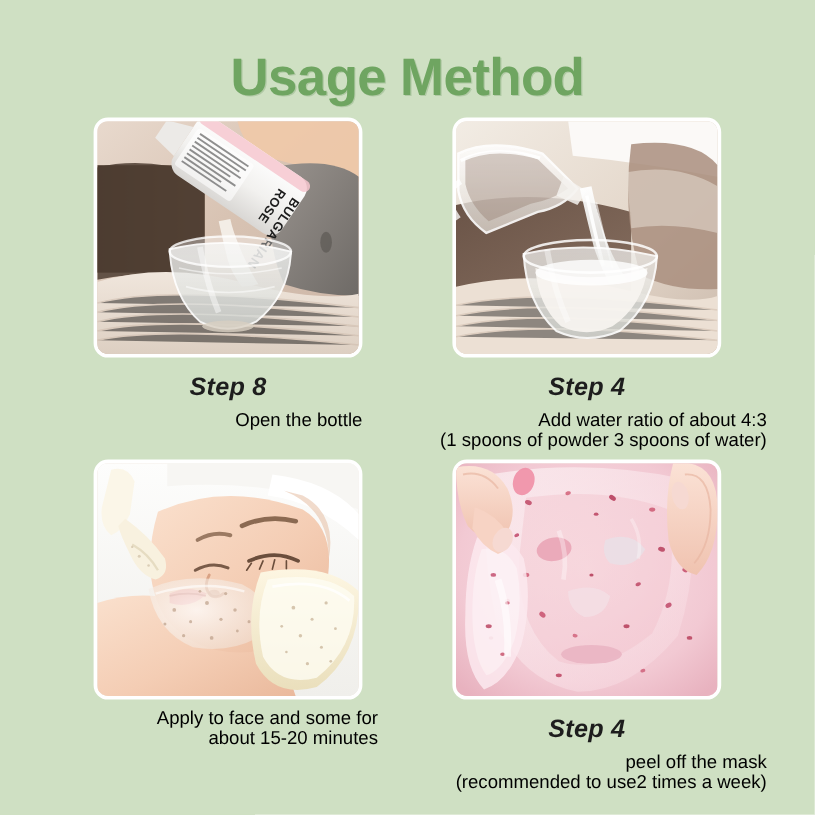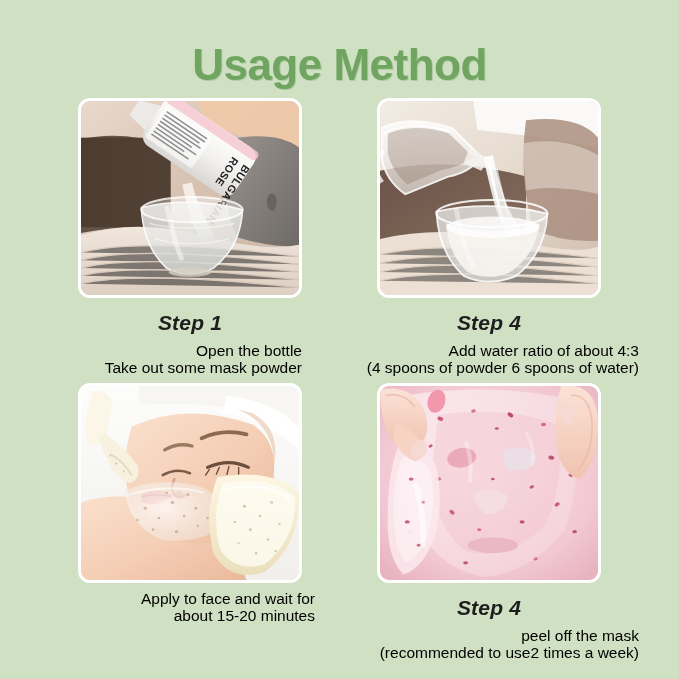--- a/index.html
+++ b/index.html
@@ -188,24 +188,23 @@
 
           <path d="M62 110 Q112 98 166 112 Q164 150 136 172 Q112 184 88 172 Q64 150 62 110 Z" fill="url(#p1bowl)" stroke="#ffffff" stroke-width="1.6" opacity="0.92"></path>
           <ellipse cx="114" cy="112" rx="52" ry="13" fill="#ffffff" opacity="0.35"></ellipse>
           <ellipse cx="114" cy="112" rx="52" ry="13" fill="none" stroke="#ffffff" stroke-width="2" opacity="0.8"></ellipse>
           <path d="M70 126 Q112 136 158 126" stroke="#ffffff" stroke-width="1.4" fill="none" opacity="0.55"></path>
           <path d="M76 142 Q112 152 152 142" stroke="#ffffff" stroke-width="1.4" fill="none" opacity="0.5"></path>
           <ellipse cx="112" cy="176" rx="22" ry="5" fill="#d8cfc2" opacity="0.8"></ellipse>
           <path d="M88 108 Q94 140 104 164" stroke="#ffffff" stroke-width="5" fill="none" opacity="0.45"></path>
         </svg>
       </div>
-      <div class="step-label">Step 1</div>
+      <div class="step-label">Step 8</div>
       <div class="step-desc">
         <span class="line">Open the bottle</span>
-        <span class="line">Take out some mask powder</span>
       </div>
     </div>
 
     <div class="step-cell cell-2">
       <div class="photo-frame">
         <svg viewBox="0 0 224 200" preserveAspectRatio="xMidYMid slice">
           <defs>
             <linearGradient id="p2bg" x1="0" y1="0" x2="1" y2="1">
               <stop offset="0%" stop-color="#f2ece4"></stop>
               <stop offset="60%" stop-color="#e3d6c9"></stop>
@@ -264,21 +263,21 @@
           <ellipse cx="115" cy="116" rx="57" ry="14" fill="none" stroke="#ffffff" stroke-width="2.2" opacity="0.85"></ellipse>
 
           <path d="M68 126 Q114 142 164 126 Q160 158 134 176 Q112 186 90 176 Q70 158 68 126 Z" fill="#f7f4f0" opacity="0.92"></path>
           <ellipse cx="116" cy="130" rx="48" ry="11" fill="#ffffff" opacity="0.8"></ellipse>
           <path d="M78 110 Q84 146 96 172" stroke="#ffffff" stroke-width="5" fill="none" opacity="0.4"></path>
         </svg>
       </div>
       <div class="step-label">Step 4</div>
       <div class="step-desc">
         <span class="line">Add water ratio of about 4:3</span>
-        <span class="line">(4 spoons of powder 6 spoons of water)</span>
+        <span class="line">(1 spoons of powder 3 spoons of water)</span>
       </div>
     </div>
 
     <div class="step-cell cell-3 row-2">
       <div class="photo-frame">
         <svg viewBox="0 0 224 200" preserveAspectRatio="xMidYMid slice">
           <defs>
             <linearGradient id="p3skin" x1="0" y1="0" x2="1" y2="1">
               <stop offset="0%" stop-color="#fae0cd"></stop>
               <stop offset="55%" stop-color="#f4cdb4"></stop>
@@ -367,21 +366,21 @@
               <circle cx="204" cy="142" r="1.2"></circle>
                 <circle cx="180" cy="172" r="1.4"></circle>
               <circle cx="162" cy="162" r="1.1"></circle>
                 <circle cx="200" cy="170" r="1.2"></circle>
             </g>
             <path d="M150 106 Q192 98 216 118" stroke="#ffffff" stroke-width="2.4" fill="none" opacity="0.75"></path>
           </g>
         </svg>
       </div>
       <div class="step-desc">
-        <span class="line">Apply to face and wait for</span>
+        <span class="line">Apply to face and some for</span>
         <span class="line">about 15-20 minutes</span>
       </div>
     </div>
 
     <div class="step-cell cell-4 row-2">
       <div class="photo-frame">
         <svg viewBox="0 0 224 200" preserveAspectRatio="xMidYMid slice">
           <defs>
             <radialGradient id="p4bg" cx="50%" cy="45%" r="70%">
               <stop offset="0%" stop-color="#f9dfe4"></stop>

